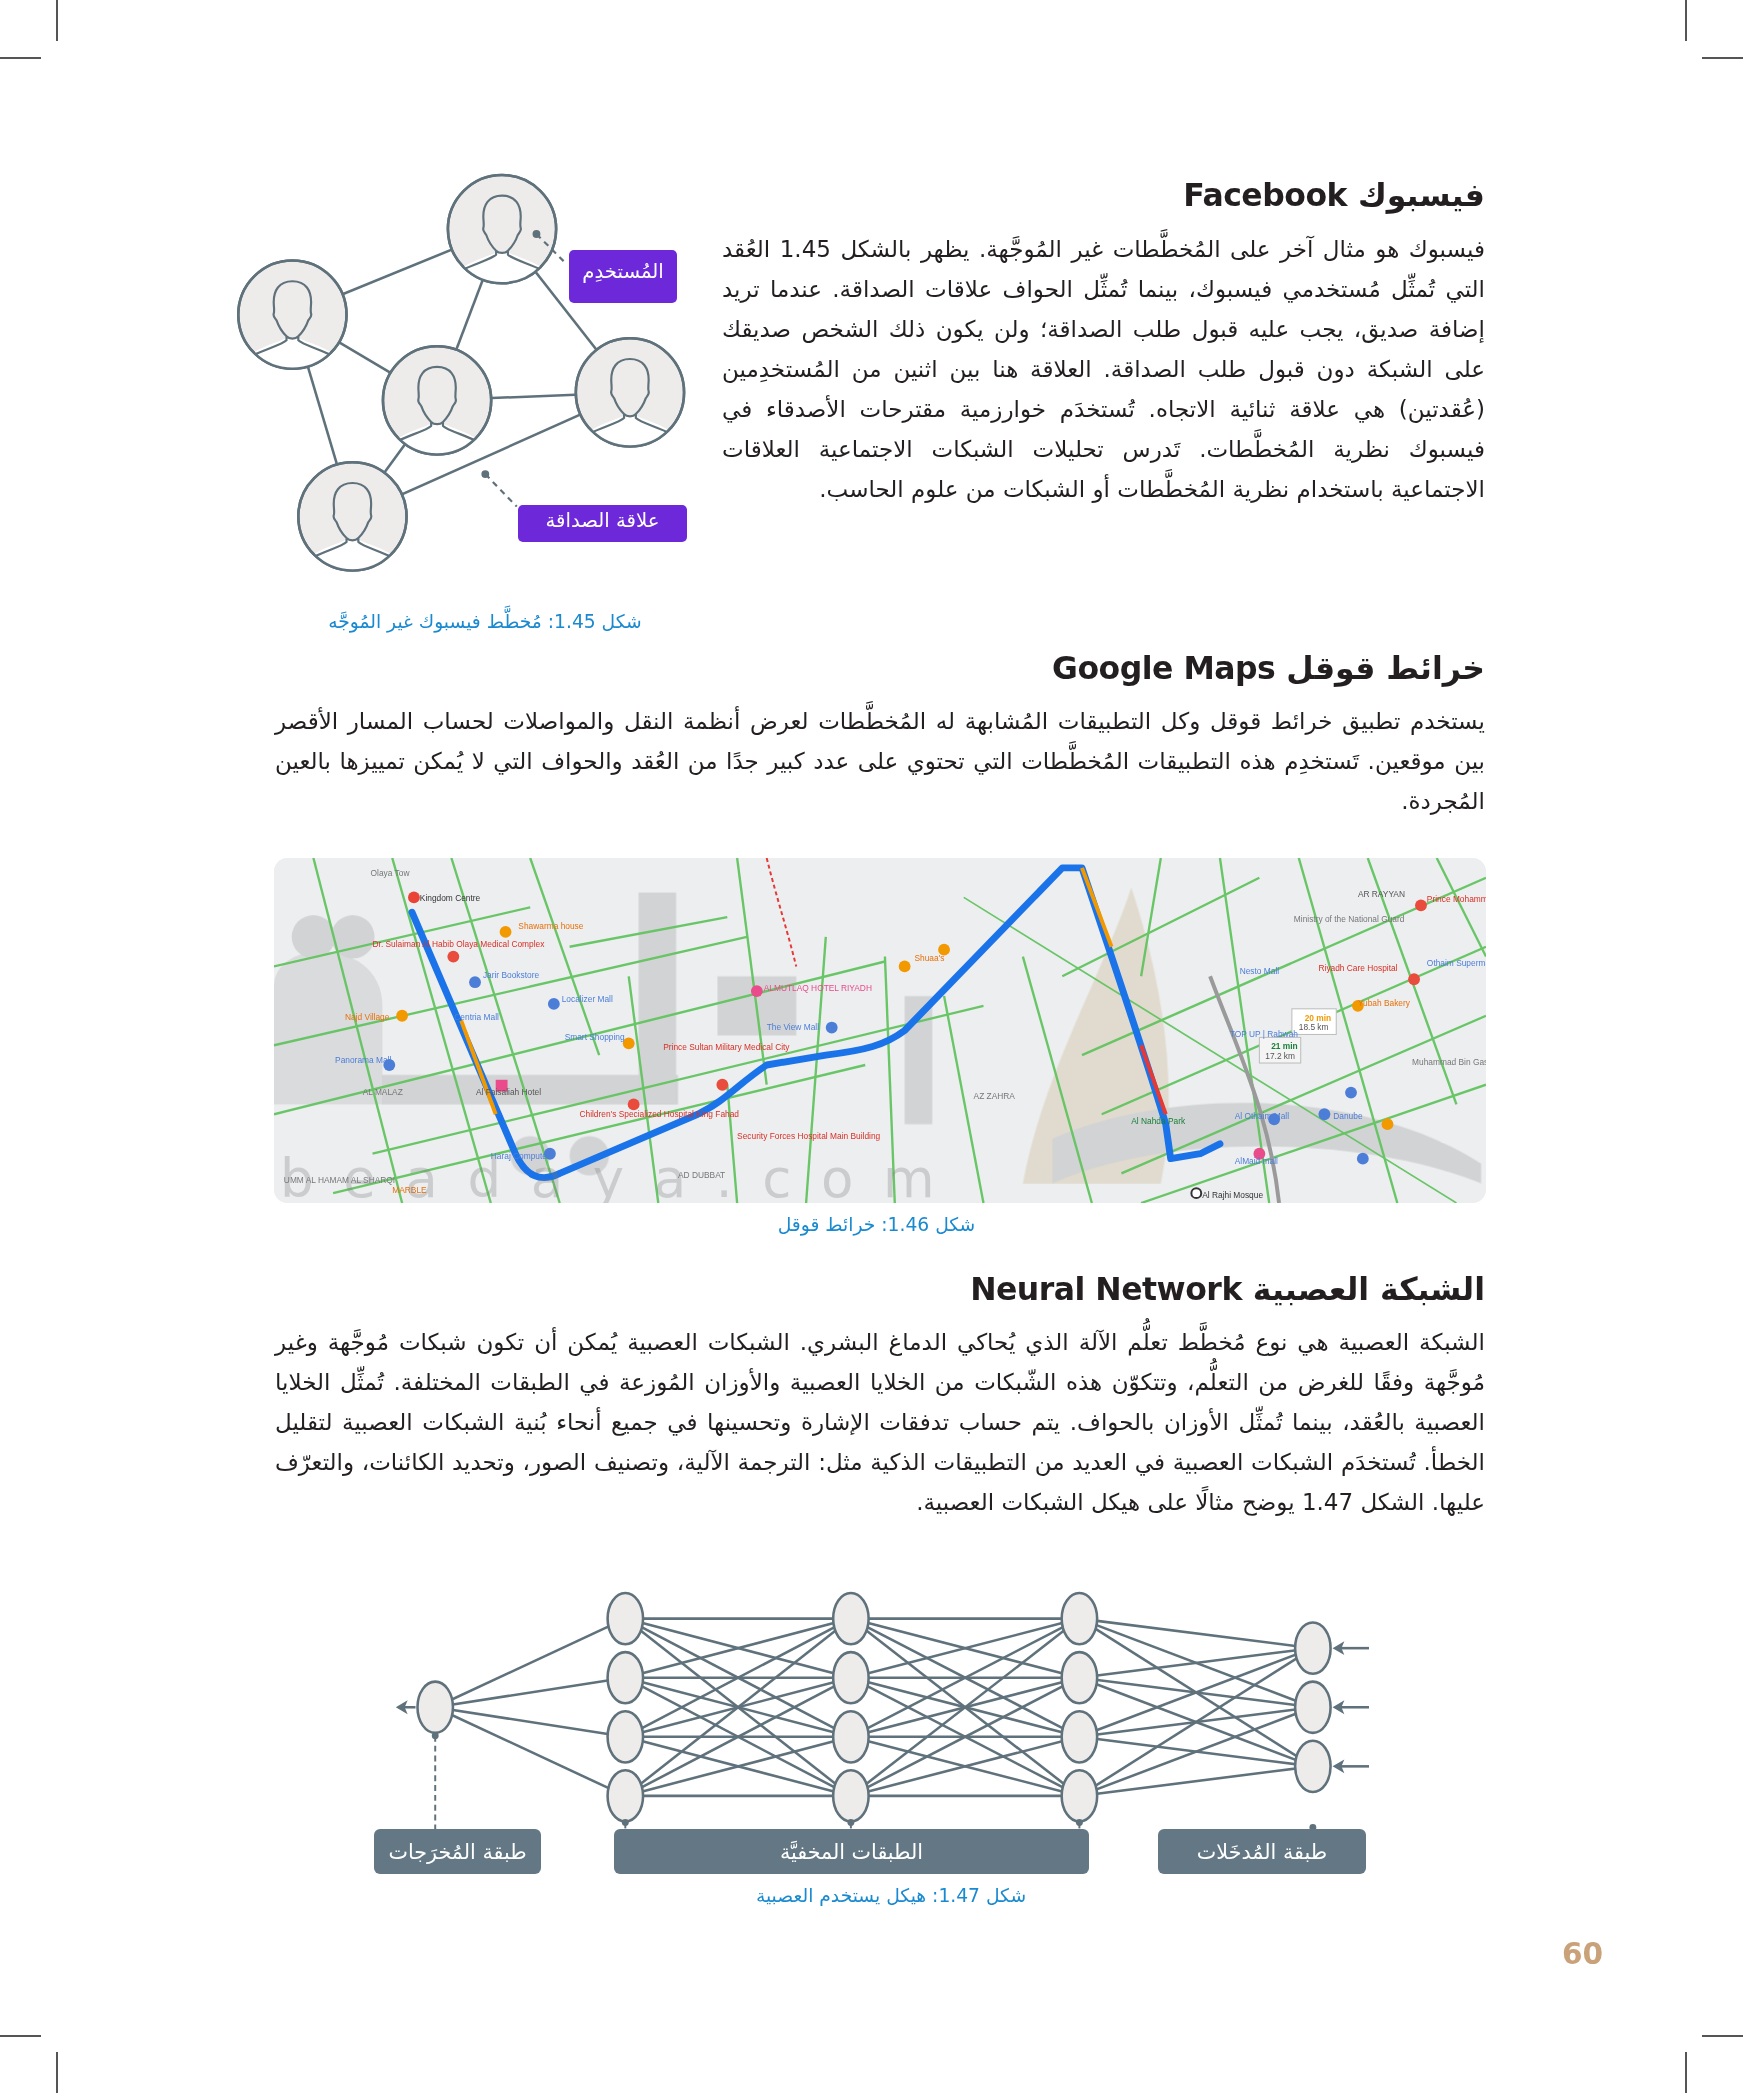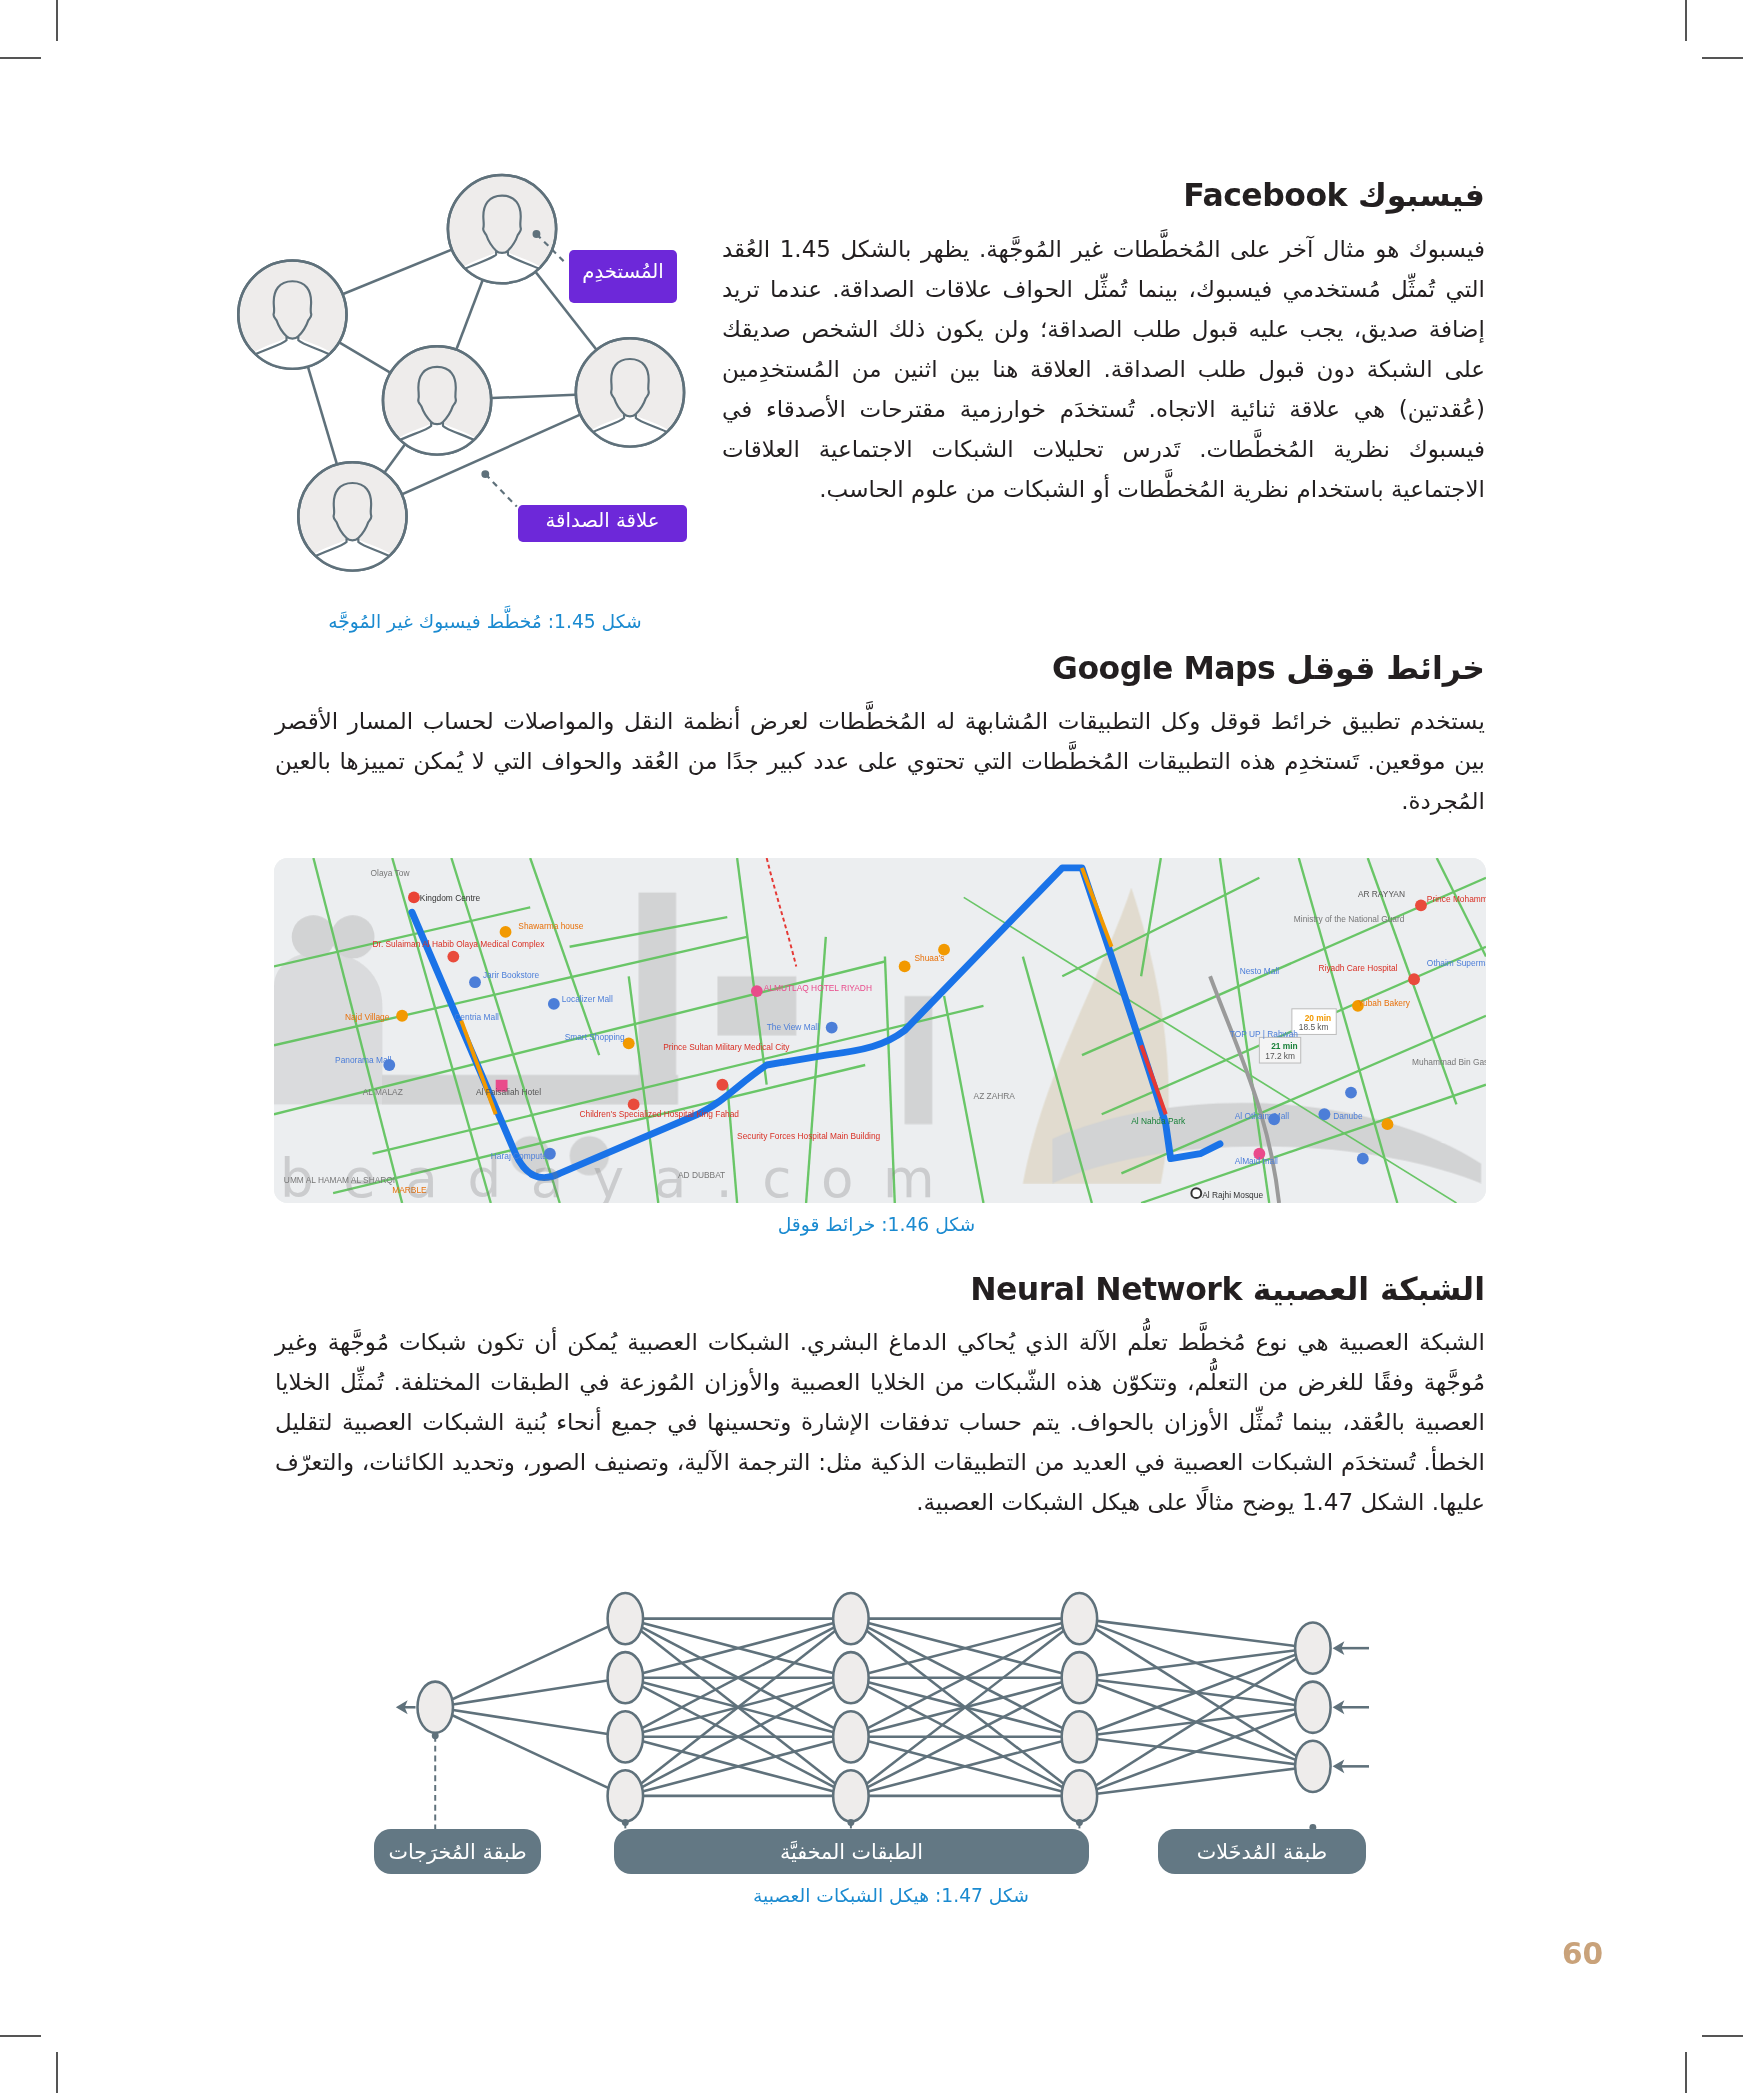--- a/index.html
+++ b/index.html
@@ -43,21 +43,21 @@
     font-size: 53px; color: rgba(120,120,120,0.28); letter-spacing: 29.6px; white-space: nowrap;
   }
   .watermark-ar {
     position: absolute; left: 630px; bottom: -3.9px; font-size: 45px; color: rgba(120,120,120,0.22);
     white-space: nowrap; direction: rtl;
   }
 
   
   #nn { position: absolute; left: 384px; top: 1576px; width: 985px; height: 296px; }
   .nn-box {
-    position: absolute; background: #637884; color: #fff; border-radius: 17px; font-size: 20.7px;
+    position: absolute; background: #637884; color: #fff; border-radius: 6px; font-size: 20.7px;
     display: flex; align-items: center; justify-content: center; direction: rtl; white-space: nowrap;
   }
 
   .page-number {
     position: absolute; left: 1562px; top: 1937px; font-size: 29.6px; font-weight: bold; color: #c9a27a;
     font-family: "DejaVu Sans", sans-serif;
   }
 </style>
 </head>
 <body>
@@ -388,16 +388,16 @@
       <line x1="706" y1="250" x2="706" y2="257" stroke="#5f717b" stroke-width="2" stroke-dasharray="6,4"></line>
       <circle cx="474" cy="250" r="3.5" fill="#5f717b"></circle>
       <line x1="474" y1="250" x2="474" y2="257" stroke="#5f717b" stroke-width="2" stroke-dasharray="6,4"></line>
       <circle cx="245" cy="250" r="3.5" fill="#5f717b"></circle>
       <line x1="245" y1="250" x2="245" y2="257" stroke="#5f717b" stroke-width="2" stroke-dasharray="6,4"></line>
     </svg>
   <div class="nn-box" style="left:-9.9px; top:253px; width:167px; height:45px;">طبقة المُخرَجات</div>
   <div class="nn-box" style="left:230px; top:253px; width:475px; height:45px;">الطبقات المخفيَّة</div>
   <div class="nn-box" style="left:774px; top:253px; width:208px; height:45px;">طبقة المُدخَلات</div>
 </div>
-<div class="caption rtl" style="left:709px; top:1885px; width:364px;">شكل 1.47: هيكل الشبكات العصبية</div>
+<div class="caption rtl" style="left:709px; top:1885px; width:364px;">شكل 1.47: هيكل يستخدم العصبية</div>
 
 <div class="page-number">60</div>
 
 
 </body></html>

